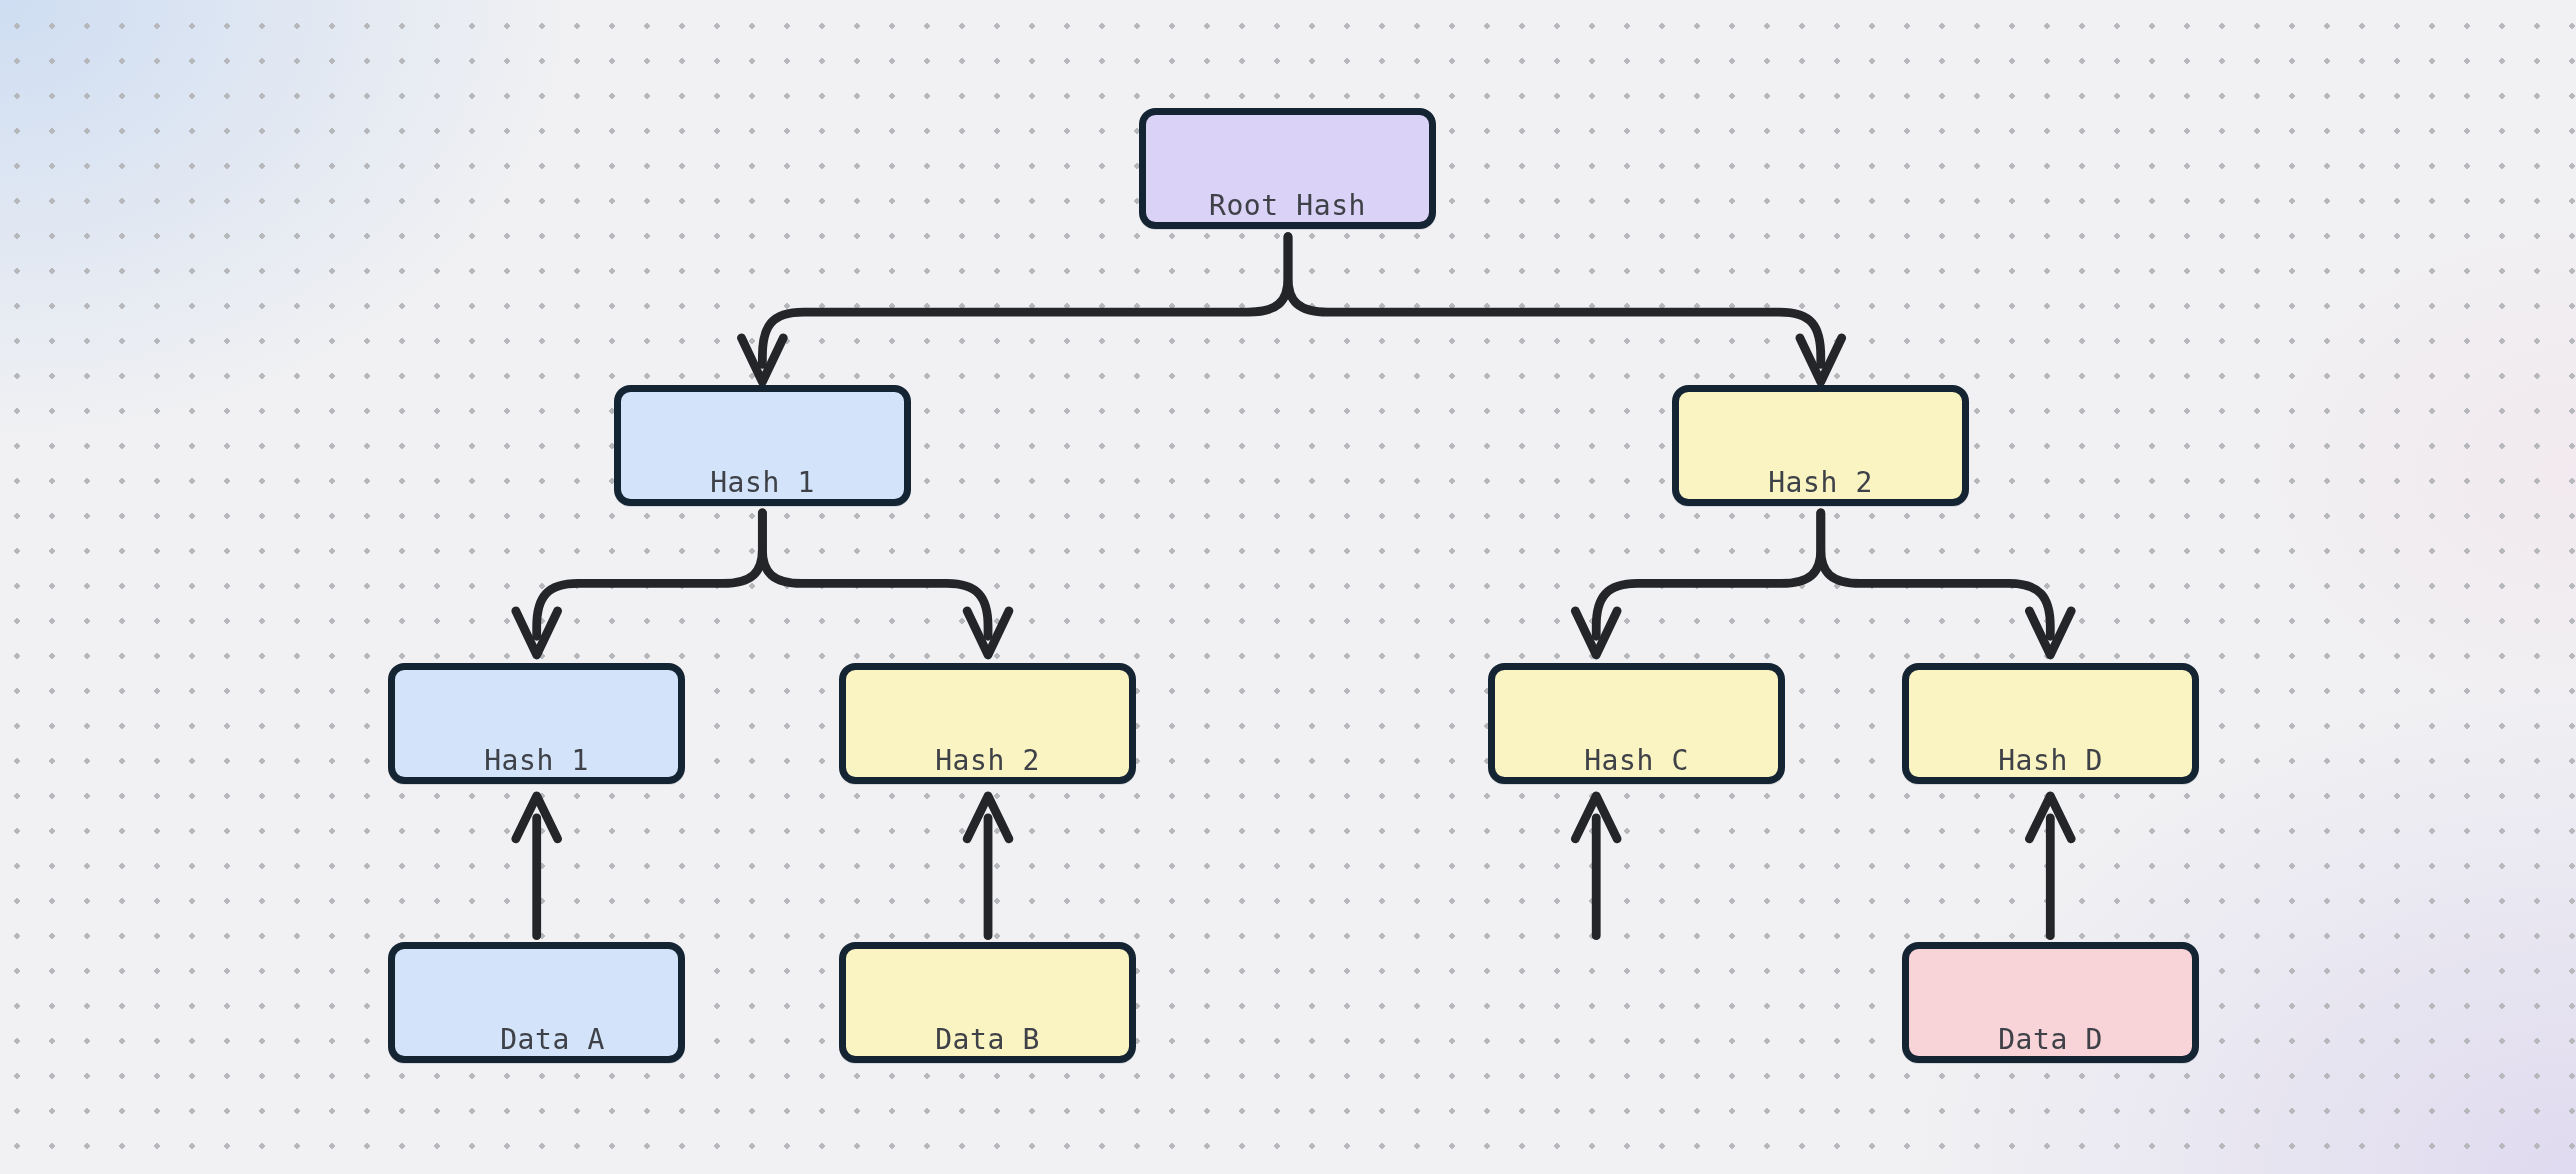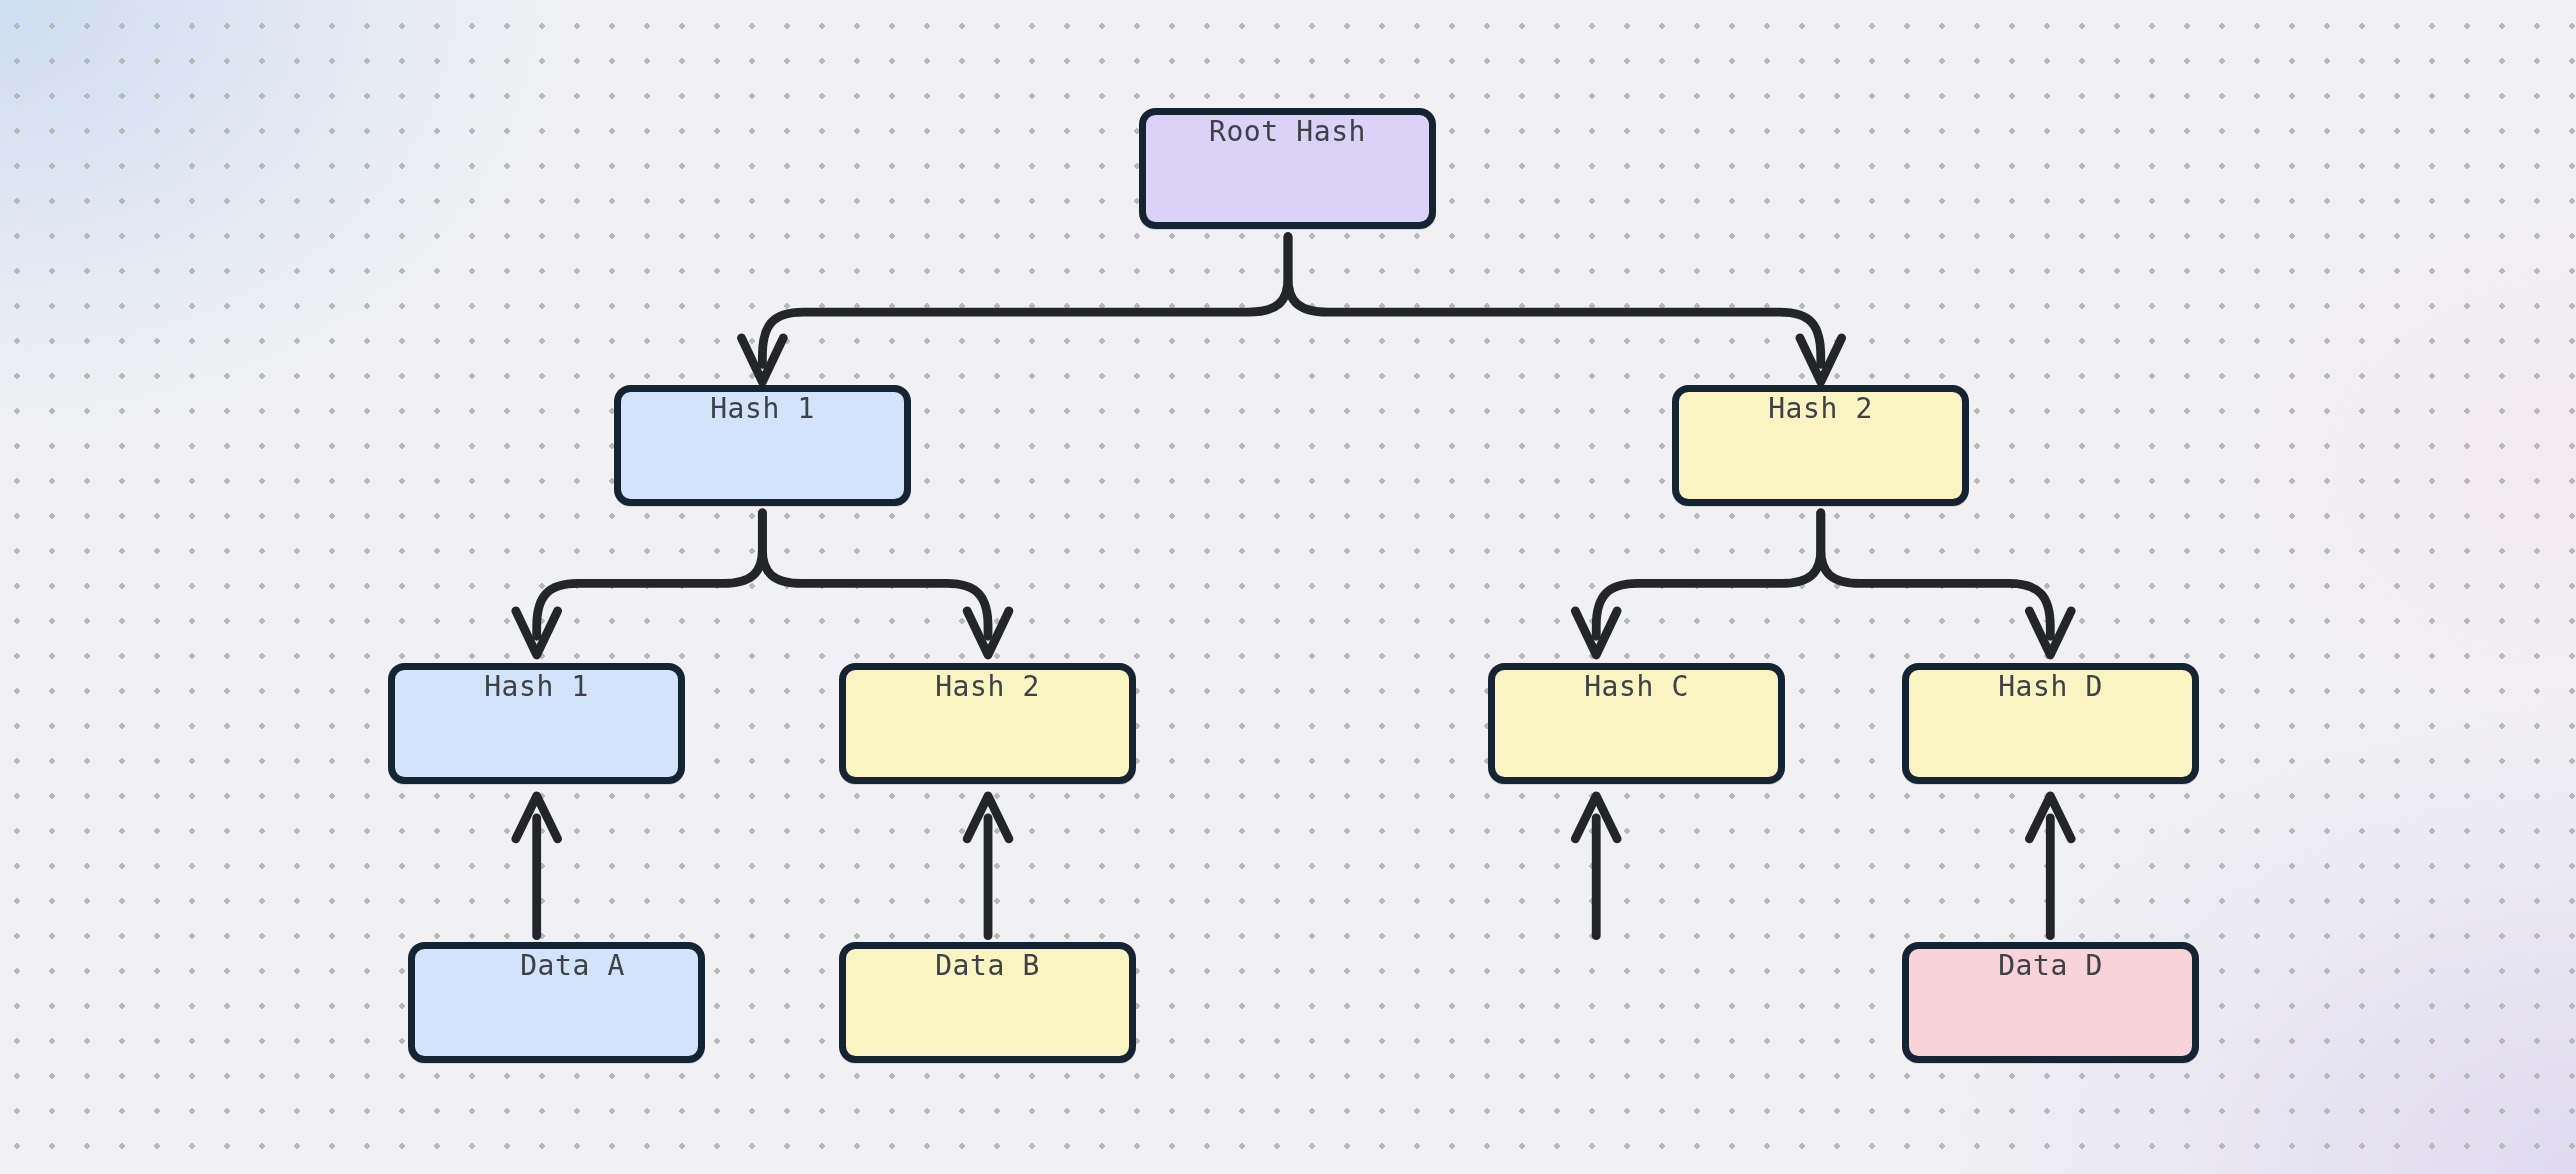--- a/index.html
+++ b/index.html
@@ -22,36 +22,36 @@
     background-repeat:repeat, no-repeat, no-repeat, no-repeat;
   }
   svg.wires{position:absolute;left:0;top:0;width:2576px;height:1174px;display:block;}
   svg.wires path, svg.wires polyline{
     fill:none;stroke:var(--line);stroke-width:16;
     stroke-linecap:round;stroke-linejoin:round;
   }
   .node{
     position:absolute;width:297px;height:121px;
     border:7.2px solid var(--border);border-radius:16.5px;
-    display:flex;align-items:flex-start;justify-content:center;
+    display:flex;align-items:flex-end;justify-content:center;
     box-shadow:0 1.1px 0 rgba(20,36,51,0.12);
   }
   .node .label{
     font-size:28px;font-weight:500;color:var(--text);
     letter-spacing:0.6px;white-space:pre;
   }
   
   .n-root{left:1139px;top:108px;}
   .n-l2a{left:614px;top:385px;}
   .n-l2b{left:1672px;top:385px;}
   .n-l3a{left:388px;top:663px;}
   .n-l3b{left:839px;top:663px;}
   .n-l3c{left:1448px;top:663px;margin-left:40px;}
   .n-l3d{left:1902px;top:663px;}
-  .n-da{left:408px;top:942px;padding-left:32px;}
+  .n-da{left:388px;top:942px;padding-left:32px;}
   .n-db{left:839px;top:942px;}
   .n-dc{left:1448px;top:942px;}
   .n-dd{left:1902px;top:942px;}
 </style>
 </head>
 <body>
 
 <div class="canvas">
 
   <svg class="wires" viewBox="0 0 4680 2133" xmlns="http://www.w3.org/2000/svg">

